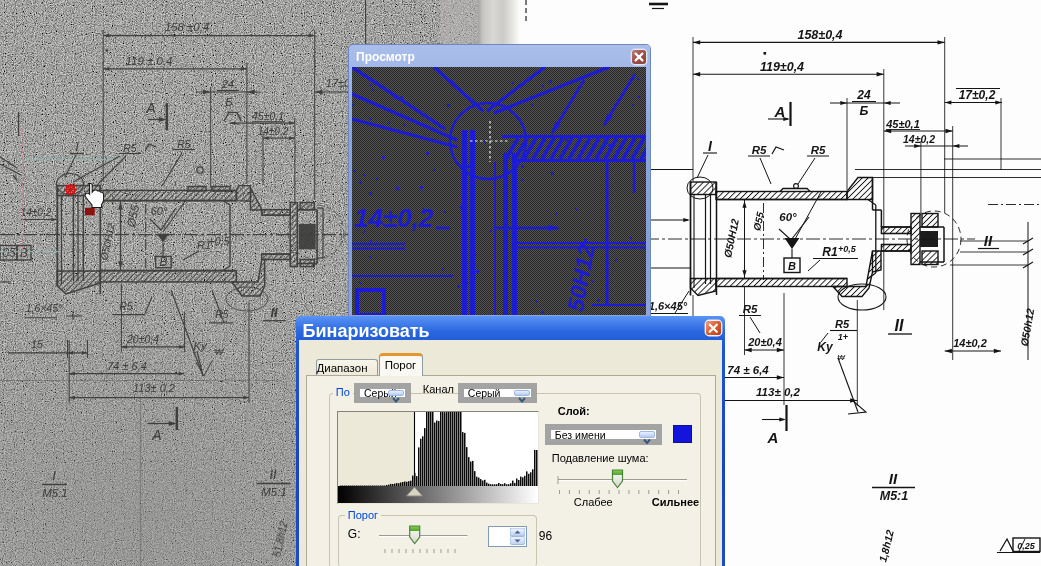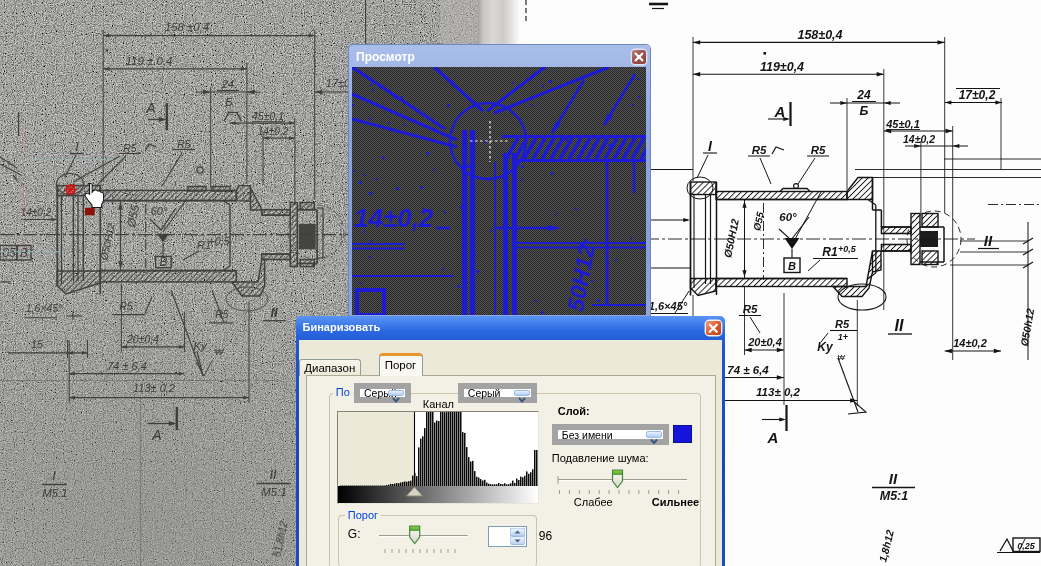--- a/index.html
+++ b/index.html
@@ -13,31 +13,31 @@
   border-radius:4px 4px 0 0; box-shadow:0 0 0 1px #6f87c0;margin-top:24px; }
 #prevwin .win-title { position:absolute; left:7px; top:5px; }
 #prevclose { position:absolute; right:4px; top:5px; width:14px; height:14px; border-radius:3px;
   background:linear-gradient(135deg,#b5847e 0%,#a05048 45%,#8d423a 100%);
   box-shadow:0 0 0 1.4px #dfe3f5; }
 #prevcontent { left:3px; top:22px; width:294px; height:248px; background:#333; }
 #prevtools { left:3px; top:270px; width:294px; height:23.5px; background:#ece9d8; border-top:1px solid #c6c3b2; }
 #binwin { left:295.5px; top:316px; width:429.5px; height:250px;
   background:linear-gradient(180deg,#5a94f5 0%,#2b68e0 6%,#1e56d0 12%,#1546be 60%,#1a4cc4 100%);
   border-radius:5px 5px 0 0; }
-#binwin .win-title { position:absolute; left:7px; top:5px; font-size:11px; }
+#binwin .win-title { position:absolute; left:7px; top:5px; font-size:18px; }
 #binclose { position:absolute; right:4.5px; top:4.5px; width:14.5px; height:14.5px; border-radius:3px;
   background:linear-gradient(135deg,#f0a080 0%,#dd6335 45%,#ba3a0d 100%);
   box-shadow:0 0 0 1.4px #f2f0f4; }
 .xglyph { position:absolute; left:0; top:0; width:100%; height:100%; }
 #binclient { left:3px; top:23.5px; width:423.5px; height:226.5px; background:#ece9d8; }
 
 
-#tab1 { left:0; top:19px; width:62.5px; height:17.5px; background:linear-gradient(180deg,#f7f5ea,#ece9d8);
+#tab1 { left:17px; top:19px; width:62.5px; height:17.5px; background:linear-gradient(180deg,#f7f5ea,#ece9d8);
   border:1px solid #919b9c; border-bottom:none; border-radius:3px 3px 0 0;
-  font-size:11.5px; text-align:center; line-height:17px; color:#000; z-index:2; }
+  font-size:11.5px; text-align:left; line-height:17px; color:#000; z-index:2; }
 #tab2 { left:80px; top:13.5px; width:44px; height:23px; background:#f9f8f2;
   border:1px solid #919b9c; border-bottom:none; border-radius:4px 4px 0 0; border-top:3px solid #e5972d;
   font-size:11.5px; text-align:center; line-height:19px; color:#000; z-index:4; }
 #panel { left:7.3px; top:35.5px; width:410px; height:191px; background:#f3f1e5;
   border:1px solid #aca994; border-bottom:none; z-index:3; }
 .grp { position:absolute; border:1px solid #c8c4ae; border-radius:4px; }
 .grplbl { position:absolute; color:#0046d5; font-size:11px; background:#f3f1e5; padding:0 3px; }
 .lbl { position:absolute; color:#000; font-size:11px; white-space:nowrap; }
 
 
@@ -612,21 +612,21 @@
     <div id="tab2" class="abs">Порог</div>
     <div id="panel" class="abs">
       <div class="grp" style="left:22.2px; top:16.5px; width:372px; height:175px; border-bottom:none;"></div>
       <span class="grplbl" style="left:26px; top:10px;">По</span>
       <div class="combo" style="left:47.2px; top:6.5px; width:57px; height:20px;">
         <span class="ct">Серый</span>
             <span class="cb"><svg width="14" height="17" viewBox="0 0 14 17">
                 <path d="M4,7 L7,10.4 L10,7" fill="none" stroke="#38587e" stroke-width="2"></path>
               </svg></span>
       </div>
-      <span class="lbl" style="left:116px; top:22px;">Канал</span>
+      <span class="lbl" style="left:116px; top:7px;">Канал</span>
       <div class="combo" style="left:151px; top:6.5px; width:79px; height:20px;">
         <span class="ct">Серый</span>
             <span class="cb"><svg width="14" height="17" viewBox="0 0 14 17">
                 <path d="M4,7 L7,10.4 L10,7" fill="none" stroke="#38587e" stroke-width="2"></path>
               </svg></span>
       </div>
       <div id="histbox" class="abs">
         <svg width="199.5" height="91" viewBox="0 0 199.5 91">
           <rect x="0" y="0" width="199.5" height="74" fill="#fff"></rect>
           <rect x="0" y="0" width="76.5" height="74" fill="#ece9d8"></rect>
@@ -736,21 +736,21 @@
           <defs>
                 <linearGradient id="gstrip" x1="0" y1="0" x2="1" y2="0">
             <stop offset="0" stop-color="#000"></stop>
                   <stop offset="1" stop-color="#fff"></stop>
           </linearGradient>
               </defs>
           <path d="M76.5,75 l8,9 h-16 z" fill="#d8d4c4" stroke="#8a8878" stroke-width="1"></path>
         </svg>
       </div>
       <span class="lbl" style="left:251px; top:29px;font-weight:bold;">Слой:</span>
-      <div class="combo" style="left:245px; top:48px; width:117px; height:21px;">
+      <div class="combo" style="left:238px; top:48px; width:117px; height:21px;">
         <span class="ct">Без имени</span>
             <span class="cb"><svg width="14" height="18" viewBox="0 0 14 18">
                 <path d="M4,7.5 L7,11 L10,7.5" fill="none" stroke="#38587e" stroke-width="2"></path>
               </svg></span>
       </div>
       <div class="swatch abs" style="left:366px; top:49px; width:19px; height:18px;"></div>
       <span class="lbl" style="left:245px; top:76px;">Подавление шума:</span>
       <svg class="abs" style="left:243px; top:88px;" width="145" height="34" viewBox="0 0 145 34">
         <line x1="8" y1="15.5" x2="137" y2="15.5" stroke="#9c9b8e" stroke-width="1.2"></line>
         <line x1="8" y1="16.7" x2="137" y2="16.7" stroke="#fff" stroke-width="1"></line>

